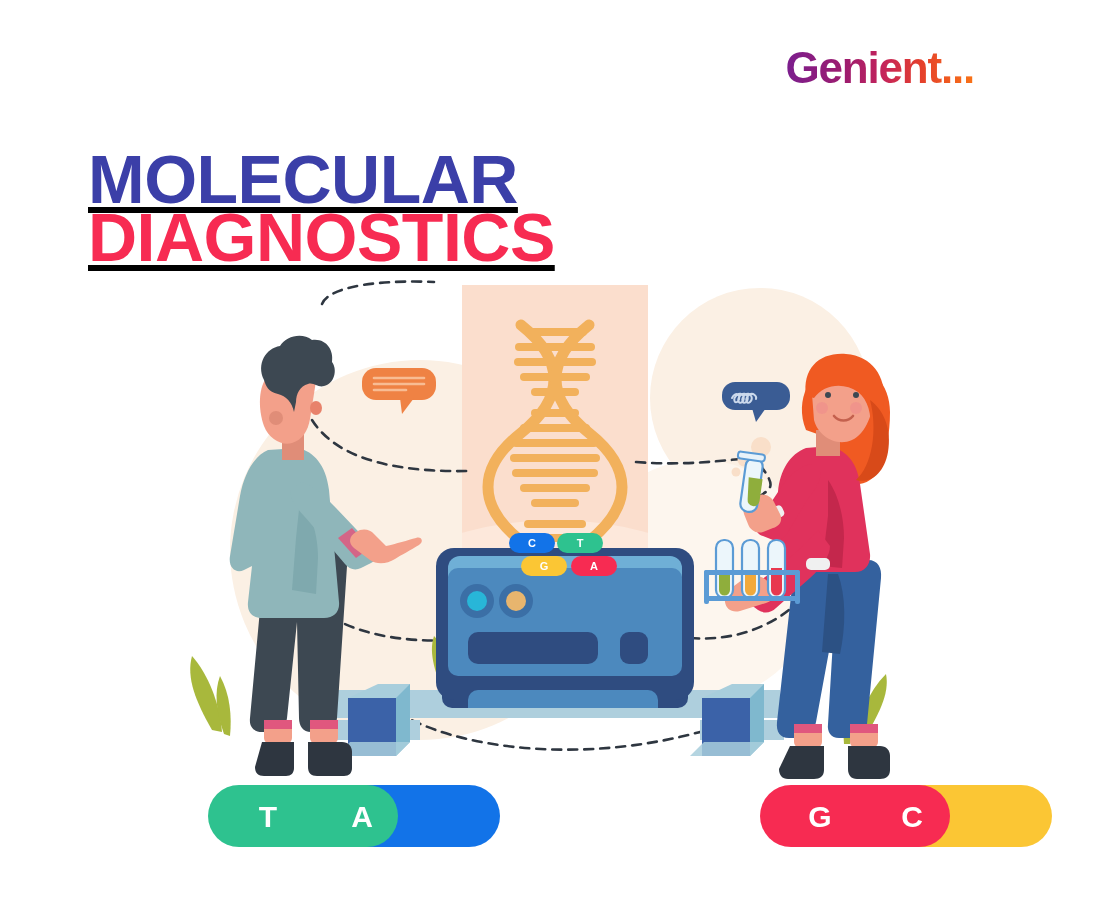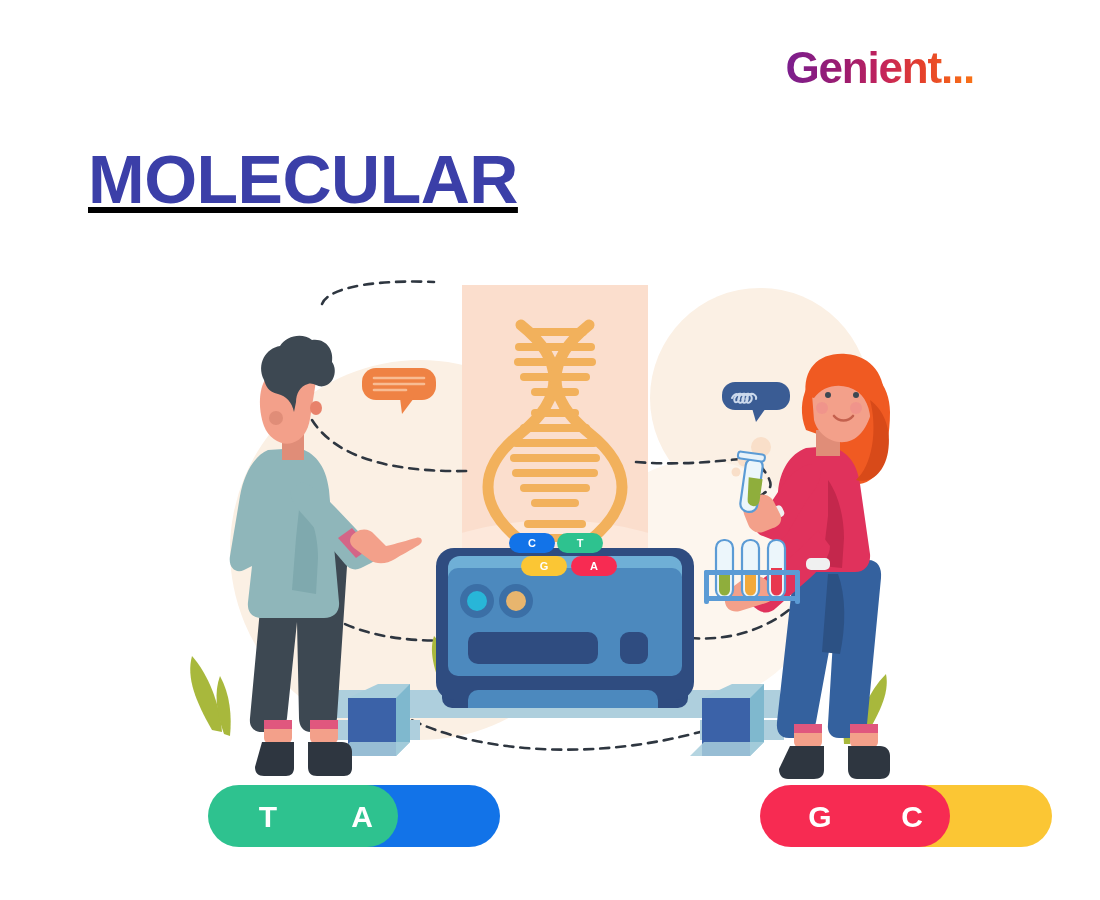--- a/index.html
+++ b/index.html
@@ -69,20 +69,21 @@
 </style>
 </head>
 <body>
 
 <div id="page">
 
   <div id="brand-logo">Genient...</div>
 
   <div id="title-block">
     <span id="title-line-1">MOLECULAR</span>
+    <span id="title-line-2">DIAGNOSTICS</span>
   </div>
 
   <div id="illustration">
   <svg width="1100" height="650" viewBox="0 0 1100 650" xmlns="http://www.w3.org/2000/svg">
 
     <defs>
       <clipPath id="clipPanel">
             <rect x="462" y="35" width="186" height="267"></rect>
           </clipPath>
     </defs>

